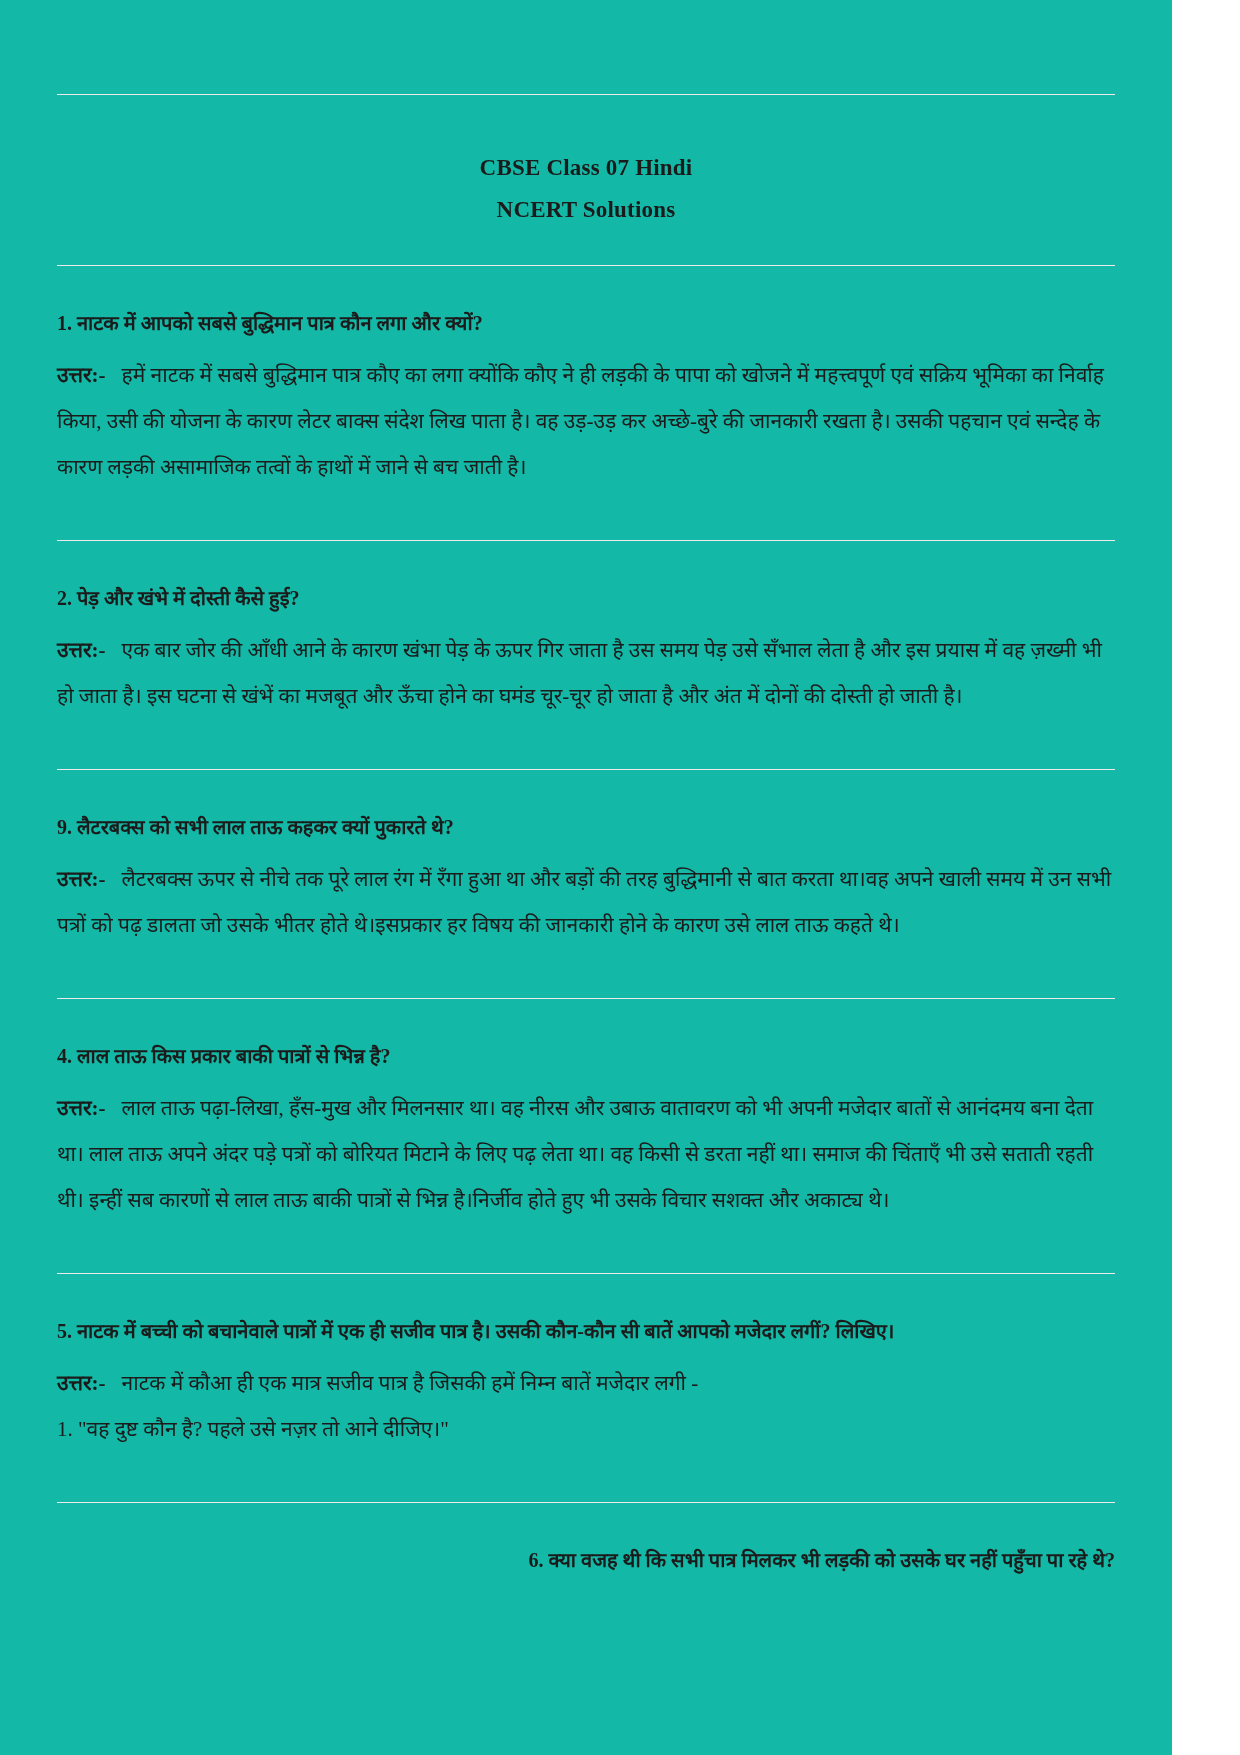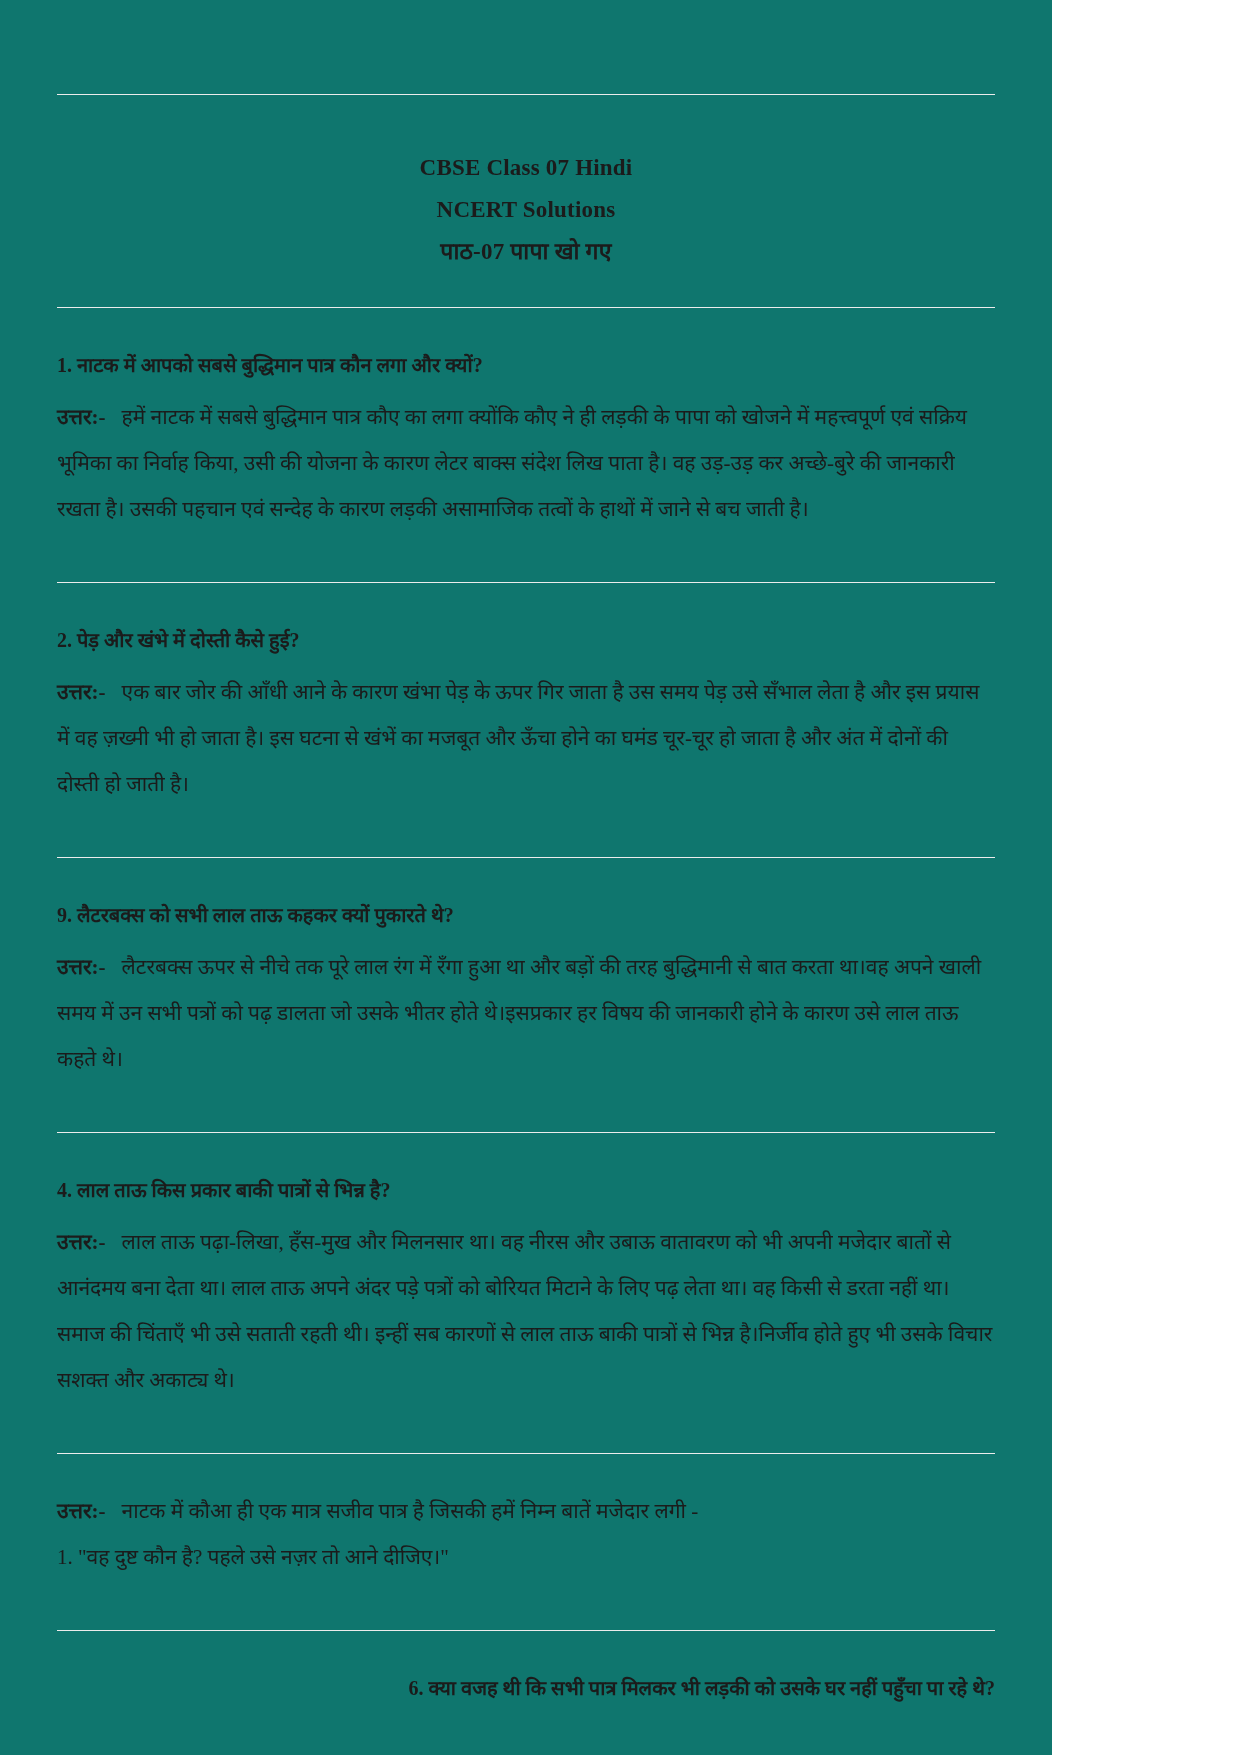--- a/index.html
+++ b/index.html
@@ -3,23 +3,23 @@
 <meta charset="utf-8">
 <style>
   html, body {
     margin: 0;
     padding: 0;
     background: #ffffff;
     color: #1b1b1b;
     font-family: "Liberation Serif", "DejaVu Serif", serif;
   }
   .page {
-    width: 1052px;
+    width: 1172px;
     height: 1755px;
-    background: #0f766e;
+    background: #14b8a6;
     box-sizing: border-box;
     overflow: hidden;
   }
   .top-space { height: 94px; }
   .rule {
     border: none;
     border-top: 1px solid #ececec;
     margin: 0 57px;
   }
   .doc-header {
@@ -68,21 +68,20 @@
 <body>
 
 <div class="page">
 
   <div class="top-space"></div>
   <hr class="rule">
 
   <header class="doc-header">
     <div class="h-line">CBSE Class 07 Hindi</div>
     <div class="h-line">NCERT Solutions</div>
-    <div class="h-line">पाठ-07 पापा खो गए</div>
   </header>
 
   <section class="qa-block">
     <h2 class="question">1. नाटक में आपको सबसे बुद्धिमान पात्र कौन लगा और क्यों?</h2>
     <p class="answer"><strong class="ans-label">उत्तर:-</strong><span>हमें नाटक में सबसे बुद्धिमान पात्र कौए का लगा क्योंकि कौए ने ही लड़की के पापा को खोजने में महत्त्वपूर्ण एवं सक्रिय भूमिका का निर्वाह किया, उसी की योजना के कारण लेटर बाक्स संदेश लिख पाता है। वह उड़-उड़ कर अच्छे-बुरे की जानकारी रखता है। उसकी पहचान एवं सन्देह के कारण लड़की असामाजिक तत्वों के हाथों में जाने से बच जाती है।</span></p>
   </section>
 
   <section class="qa-block">
     <h2 class="question">2. पेड़ और खंभे में दोस्ती कैसे हुई?</h2>
     <p class="answer"><strong class="ans-label">उत्तर:-</strong><span>एक बार जोर की आँधी आने के कारण खंभा पेड़ के ऊपर गिर जाता है उस समय पेड़ उसे सँभाल लेता है और इस प्रयास में वह ज़ख्मी भी हो जाता है। इस घटना से खंभें का मजबूत और ऊँचा होने का घमंड चूर-चूर हो जाता है और अंत में दोनों की दोस्ती हो जाती है।</span></p>
@@ -92,20 +91,21 @@
     <h2 class="question">9. लैटरबक्स को सभी लाल ताऊ कहकर क्यों पुकारते थे?</h2>
     <p class="answer"><strong class="ans-label">उत्तर:-</strong><span>लैटरबक्स ऊपर से नीचे तक पूरे लाल रंग में रँगा हुआ था और बड़ों की तरह बुद्धिमानी से बात करता था।वह अपने खाली समय में उन सभी पत्रों को पढ़ डालता जो उसके भीतर होते थे।इसप्रकार हर विषय की जानकारी होने के कारण उसे लाल ताऊ कहते थे।</span></p>
   </section>
 
   <section class="qa-block">
     <h2 class="question">4. लाल ताऊ किस प्रकार बाकी पात्रों से भिन्न है?</h2>
     <p class="answer"><strong class="ans-label">उत्तर:-</strong><span>लाल ताऊ पढ़ा-लिखा, हँस-मुख और मिलनसार था। वह नीरस और उबाऊ वातावरण को भी अपनी  मजेदार बातों से आनंदमय बना देता था। लाल ताऊ अपने अंदर पड़े पत्रों को बोरियत मिटाने के लिए पढ़ लेता था। वह किसी से डरता नहीं था। समाज की चिंताएँ भी उसे सताती रहती थी। इन्हीं सब कारणों से लाल ताऊ बाकी पात्रों से भिन्न है।निर्जीव होते हुए भी उसके विचार सशक्त और अकाट्य थे।</span></p>
   </section>
 
   <section class="qa-block">
+    <h2 class="question">5. नाटक में बच्ची को बचानेवाले पात्रों में एक ही सजीव पात्र है। उसकी कौन-कौन सी बातें आपको मजेदार लगीं? लिखिए।</h2>
     <p class="answer"><strong class="ans-label">उत्तर:-</strong><span>नाटक में कौआ ही एक मात्र सजीव पात्र है जिसकी हमें निम्न बातें मजेदार लगी -</span></p>
     <p class="answer-line">1. "वह दुष्ट कौन है? पहले उसे नज़र तो आने दीजिए।"</p>
   </section>
 
   <section class="qa-block last">
     <h2 class="question">6. क्या वजह थी कि सभी पात्र मिलकर भी लड़की को उसके घर नहीं पहुँचा पा रहे थे?</h2>
   </section>
 
 </div>
 

